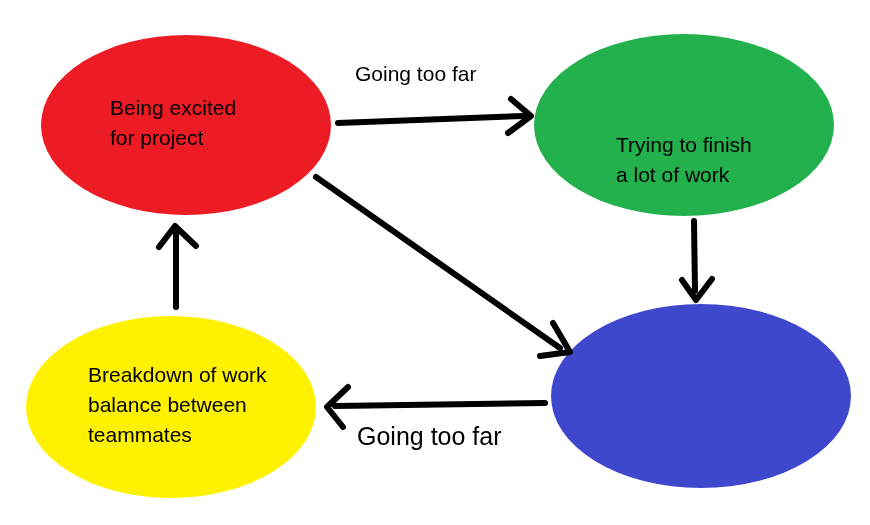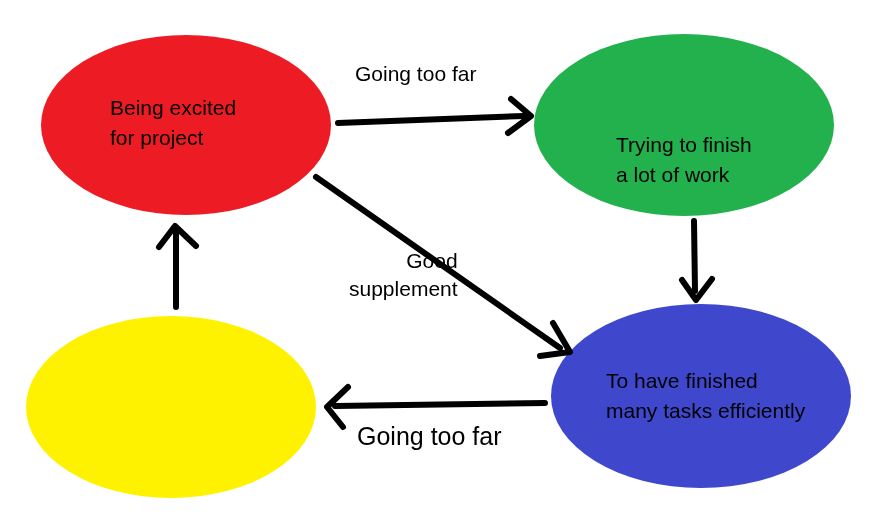--- a/index.html
+++ b/index.html
@@ -77,26 +77,25 @@
       <polyline points="159,247 175,226 196,246" stroke="#000000"></polyline>
     </g>
   </svg>
 
   <div class="node-label" style="left:110px; top:93px;">Being excited
 for project</div>
 
   <div class="node-label" style="left:616px; top:92px;margin-top:38px;">Trying to finish
 a lot of work</div>
 
-  <div class="node-label" style="left:606px; top:366px;">To have finished
-many tasks efficiently</div>
 
+  <div class="node-label" style="left:88px; top:360px;">Breakdown of work
+balance between
+teammates</div>
 
   <div class="edge-label" style="left:355px; top:60px;">Going too far</div>
 
 
-  <div class="edge-label" style="left:349px; top:247px;">Good
-supplement</div>
 
   <div class="edge-label large" style="left:357px; top:421px;">Going too far</div>
 
 
 </div>
 
 </body></html>

